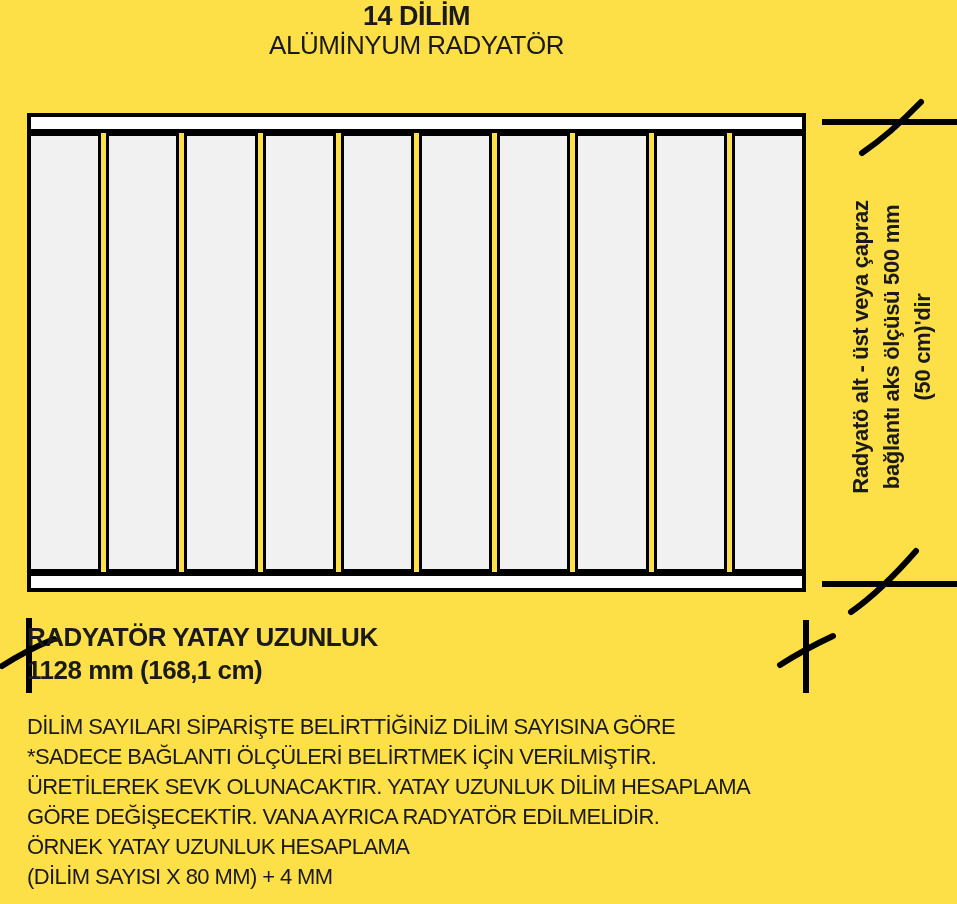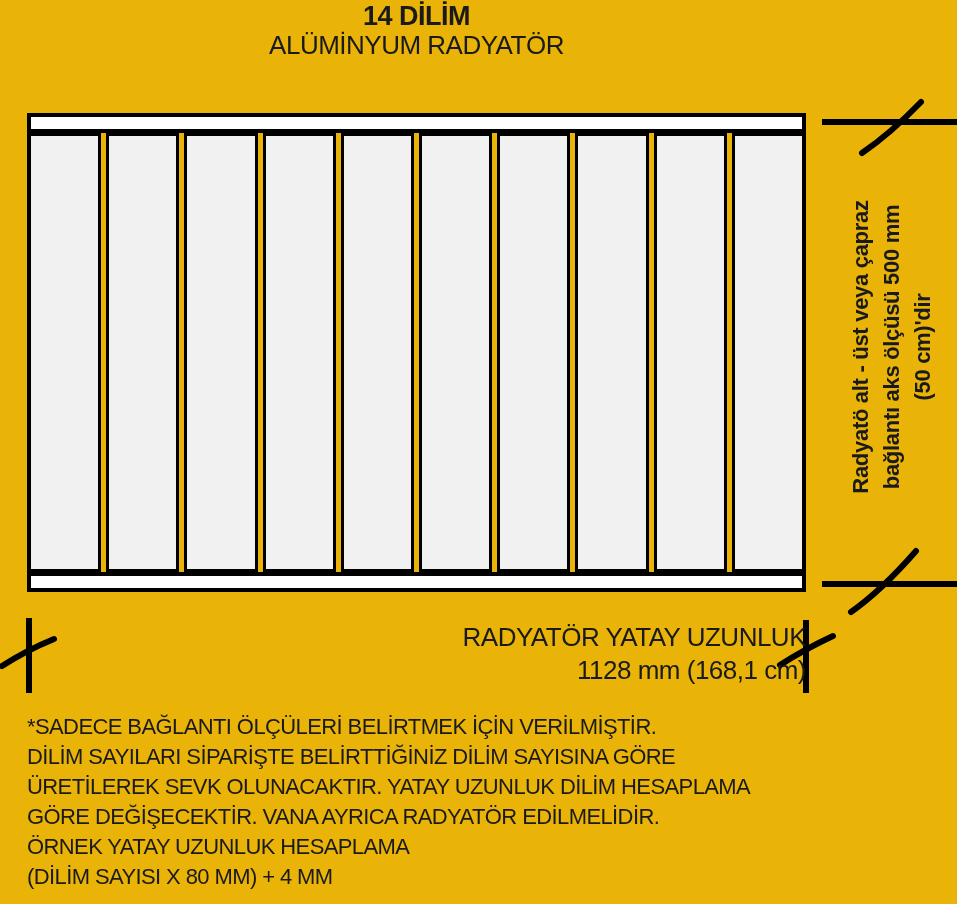--- a/index.html
+++ b/index.html
@@ -1,20 +1,20 @@
 <!DOCTYPE html>
 <html><head>
 <meta charset="utf-8">
 <style>
   html, body { margin: 0; padding: 0; background: #ffffff; }
   .canvas {
     position: relative;
     width: 957px;
     height: 904px;
-    background: #eab308;
+    background: #fde047;
     font-family: "Liberation Sans", sans-serif;
     color: #1a1a1a;
     overflow: hidden;
   }
 
   
   .title-block {
     position: absolute;
     left: 27px; top: 1px; width: 779px;
     text-align: center;
@@ -60,22 +60,22 @@
     text-align: center;
     font-size: 22px; font-weight: bold; line-height: 31px;
     letter-spacing: -0.3px;
     white-space: nowrap;
   }
 
   
   .dimension-block {
     position: absolute;
     left: 27px; top: 621px; width: 779px;
-    text-align: right;
-    font-size: 26px; line-height: 33px; letter-spacing: -0.5px;
+    text-align: left;
+    font-size: 26px; line-height: 33px; letter-spacing: -0.5px; font-weight: bold;
   }
 
   
   .notes-block {
     position: absolute;
     left: 27px; top: 712px; width: 910px;
     font-size: 22px; line-height: 30px; letter-spacing: -0.6px;
     text-align: left;
   }
 </style>
@@ -131,21 +131,21 @@
     <div>bağlantı aks ölçüsü 500 mm</div>
     <div>(50 cm)'dir</div>
   </div>
 
   <div class="dimension-block">
     <div>RADYATÖR YATAY UZUNLUK</div>
     <div>1128 mm (168,1 cm)</div>
   </div>
 
   <div class="notes-block">
+    <div>DİLİM SAYILARI SİPARİŞTE BELİRTTİĞİNİZ DİLİM SAYISINA GÖRE</div>
     <div>*SADECE BAĞLANTI ÖLÇÜLERİ BELİRTMEK İÇİN VERİLMİŞTİR.</div>
-    <div>DİLİM SAYILARI SİPARİŞTE BELİRTTİĞİNİZ DİLİM SAYISINA GÖRE</div>
     <div>ÜRETİLEREK SEVK OLUNACAKTIR. YATAY UZUNLUK DİLİM HESAPLAMA</div>
     <div>GÖRE DEĞİŞECEKTİR. VANA AYRICA RADYATÖR EDİLMELİDİR.</div>
     <div>ÖRNEK YATAY UZUNLUK HESAPLAMA</div>
     <div>(DİLİM SAYISI X 80 MM) + 4 MM</div>
   </div>
 
 </div>
 
 </body></html>

